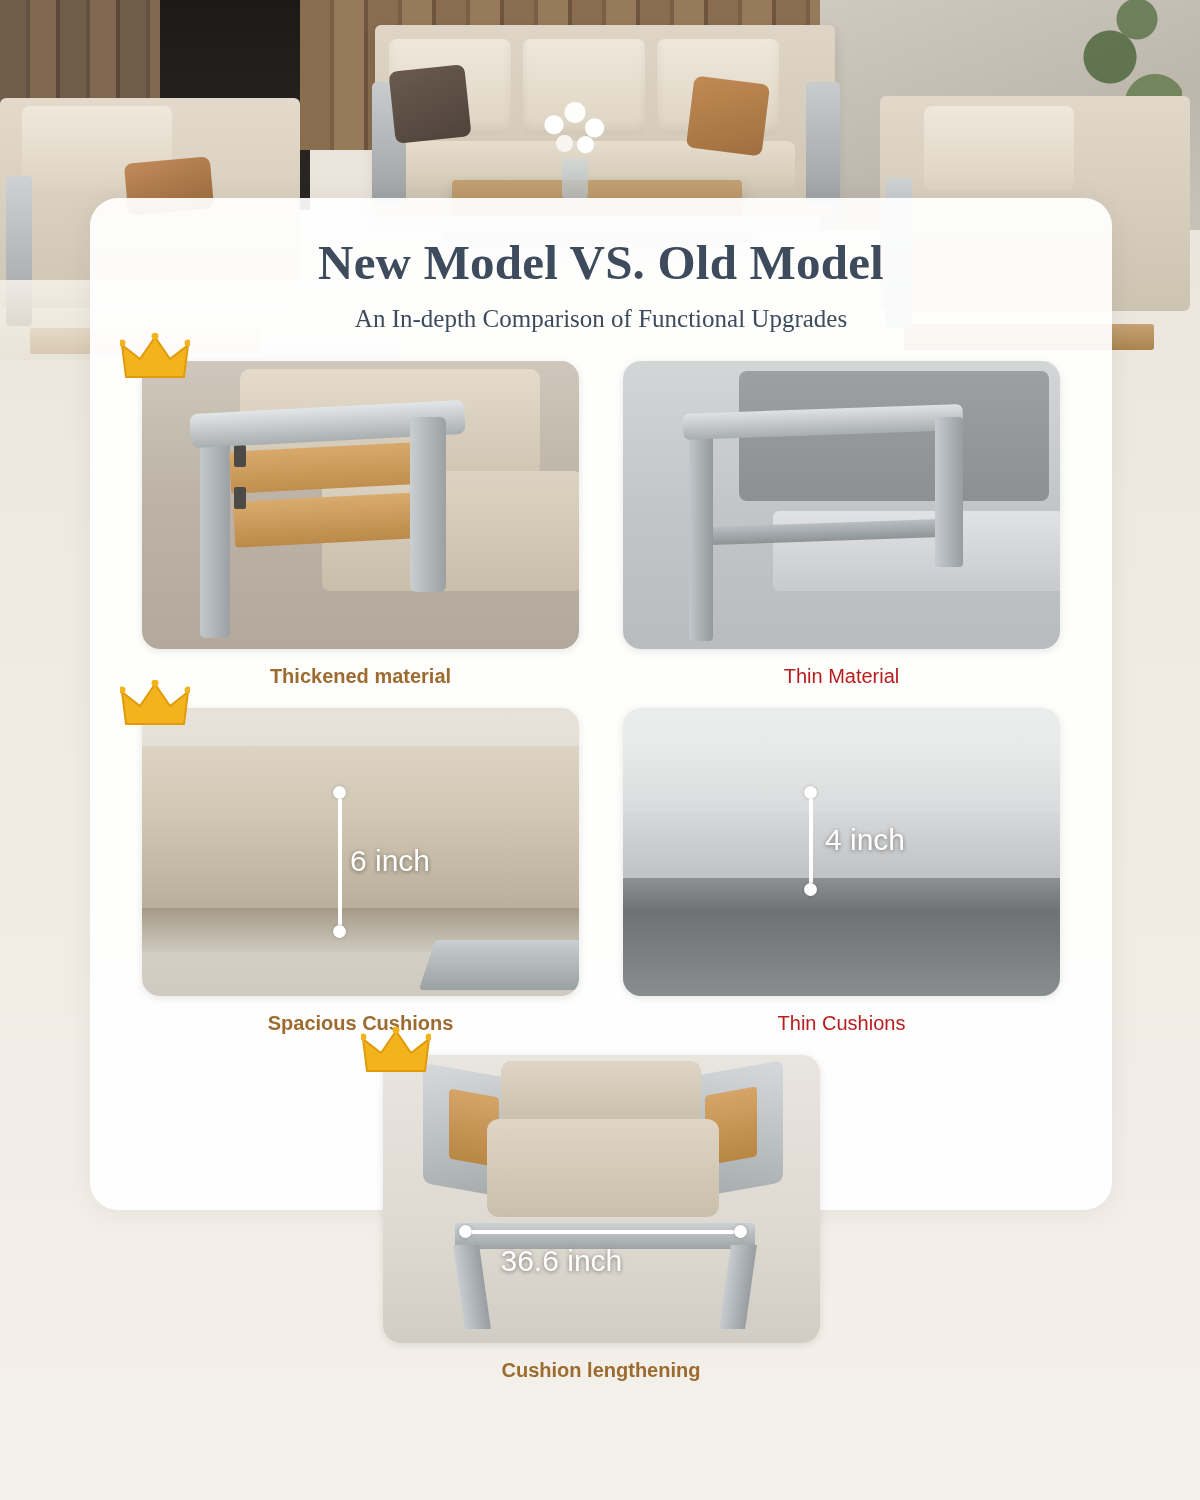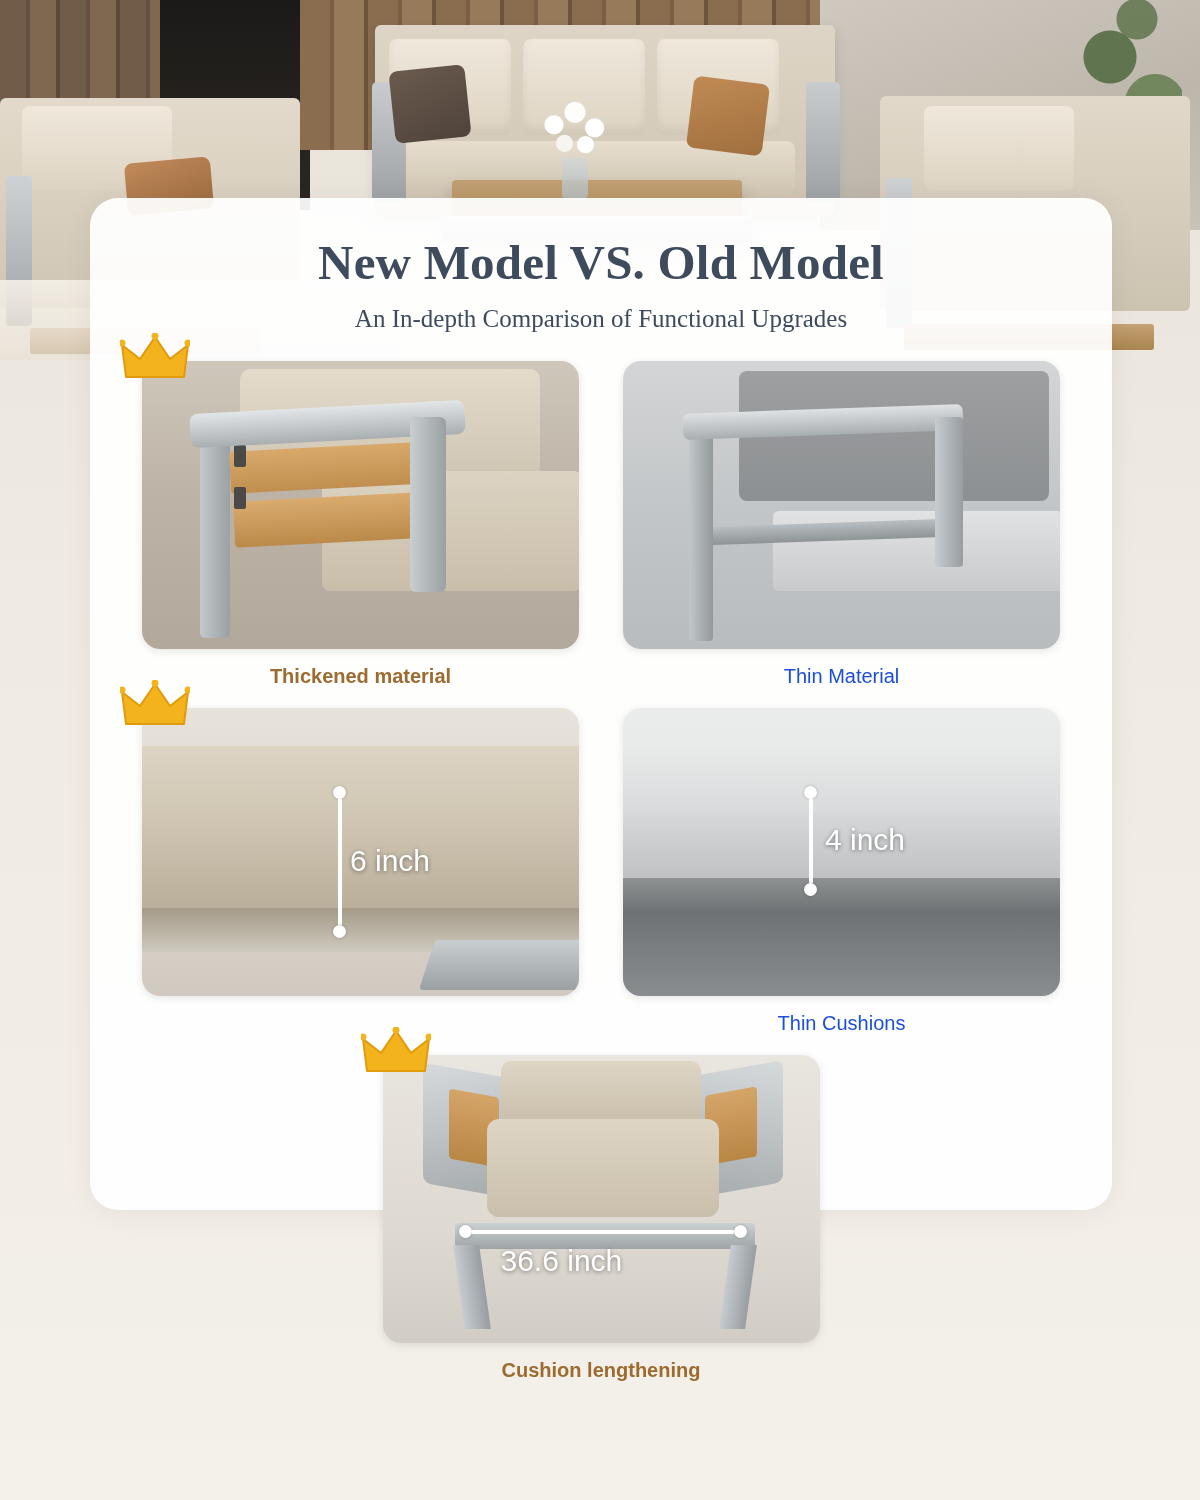--- a/index.html
+++ b/index.html
@@ -216,21 +216,21 @@
     text-align: center;
     margin-top: 16px;
     margin-bottom: 20px;
     font-size: 20px;
   }
   .caption.new {
     color: #9c6b2f;
     font-weight: bold;
   }
   .caption.old {
-    color: #1d4ed8;
+    color: #b91c1c;
     font-weight: normal;
   }
 
   
   .crown {
     position: absolute;
     left: -22px;
     top: -28px;
     width: 70px;
     height: 50px;
@@ -439,20 +439,21 @@
               <div class="shadow"></div>
               <div class="leg"></div>
             </div>
             <div class="measure-v" style="left:191px; top:78px; height:152px;">
               <div class="dot"></div>
               <div class="line"></div>
               <div class="dot"></div>
             </div>
             <div class="measure-label" style="left:208px; top:136px;">6 inch</div>
           </div>
+          <div class="caption new">Spacious Cushions</div>
         </div>
 
         <div class="cell">
           <div class="photo">
             <div class="p-old-cush">
               <div class="top"></div>
               <div class="edge"></div>
               <div class="rail"></div>
               <div class="base"></div>
             </div>

